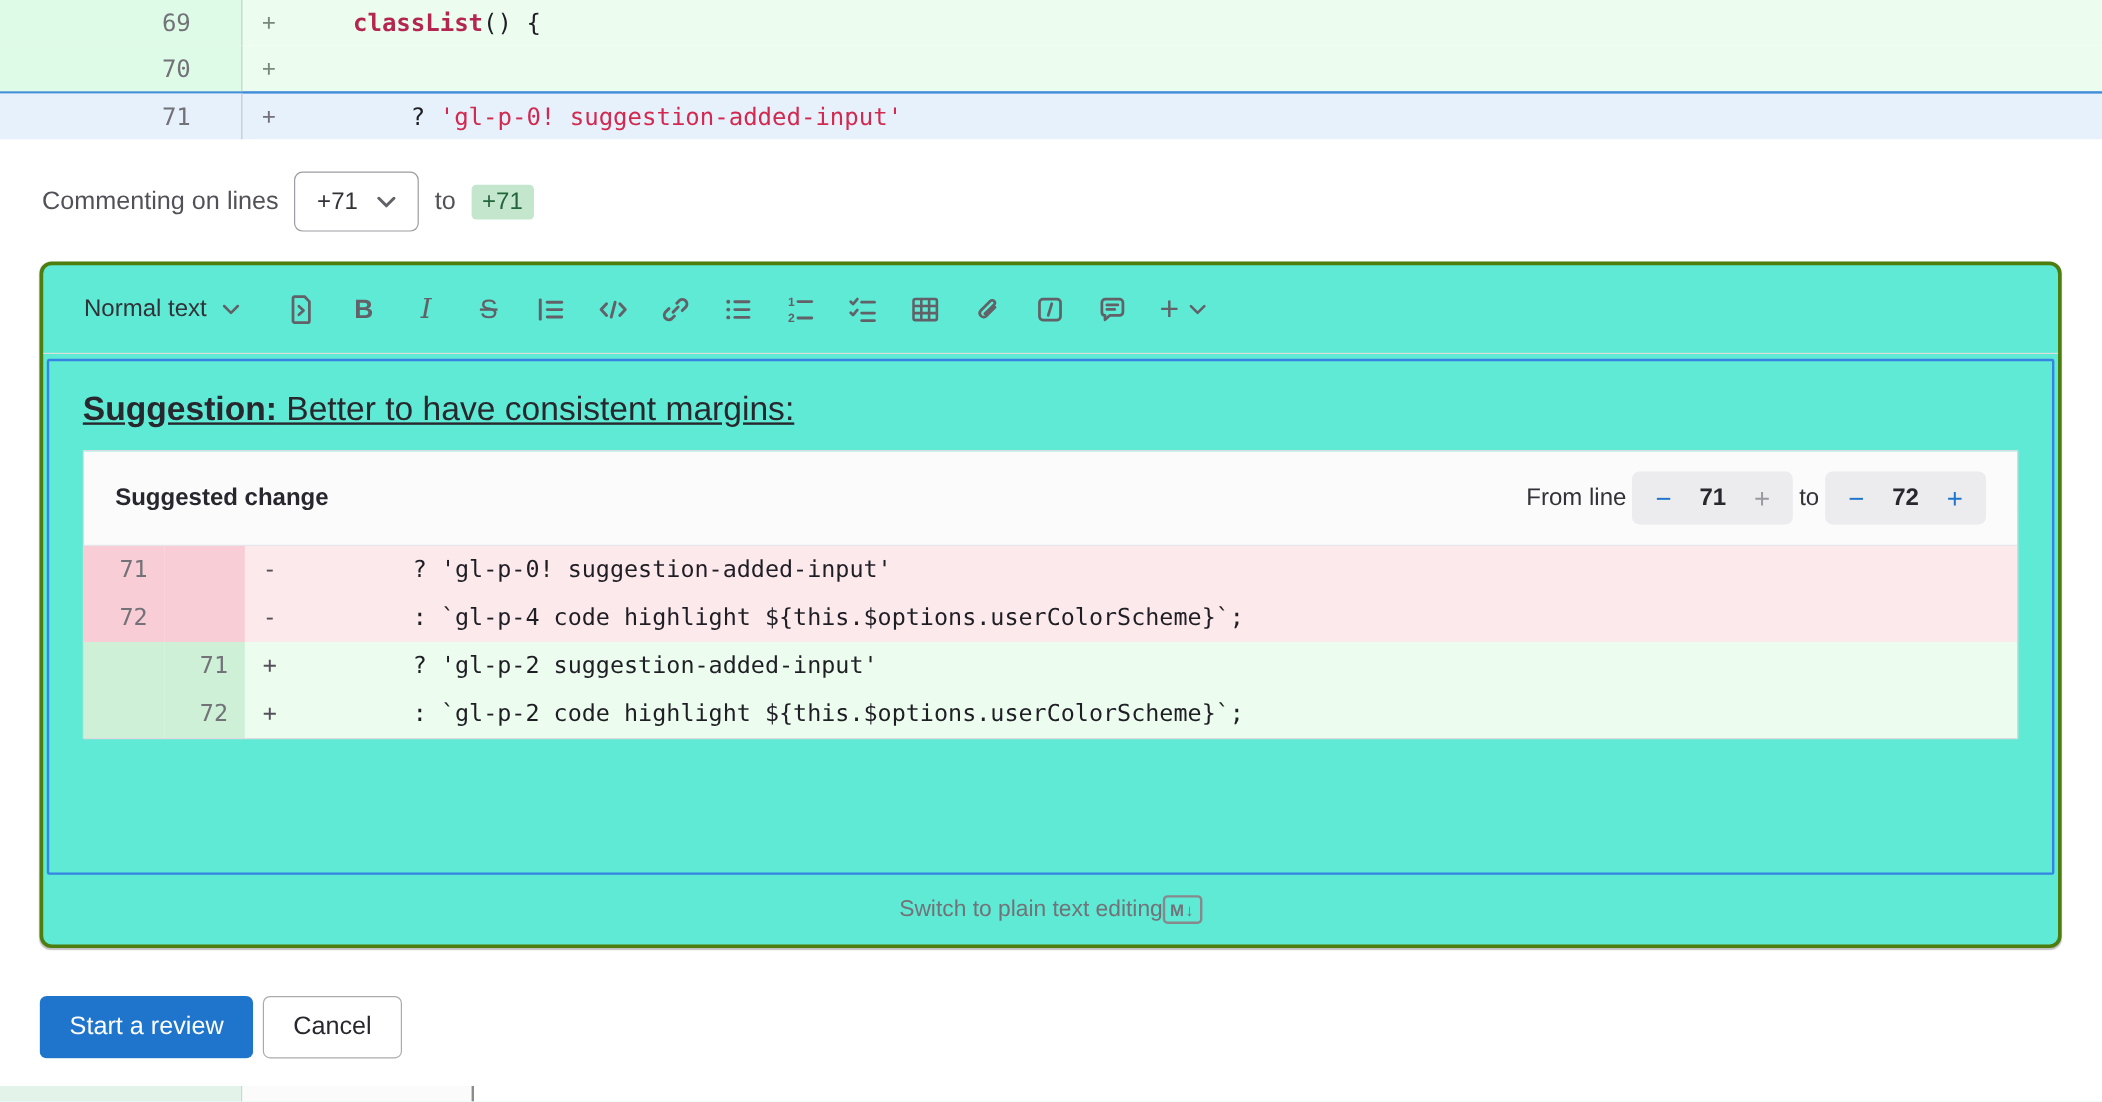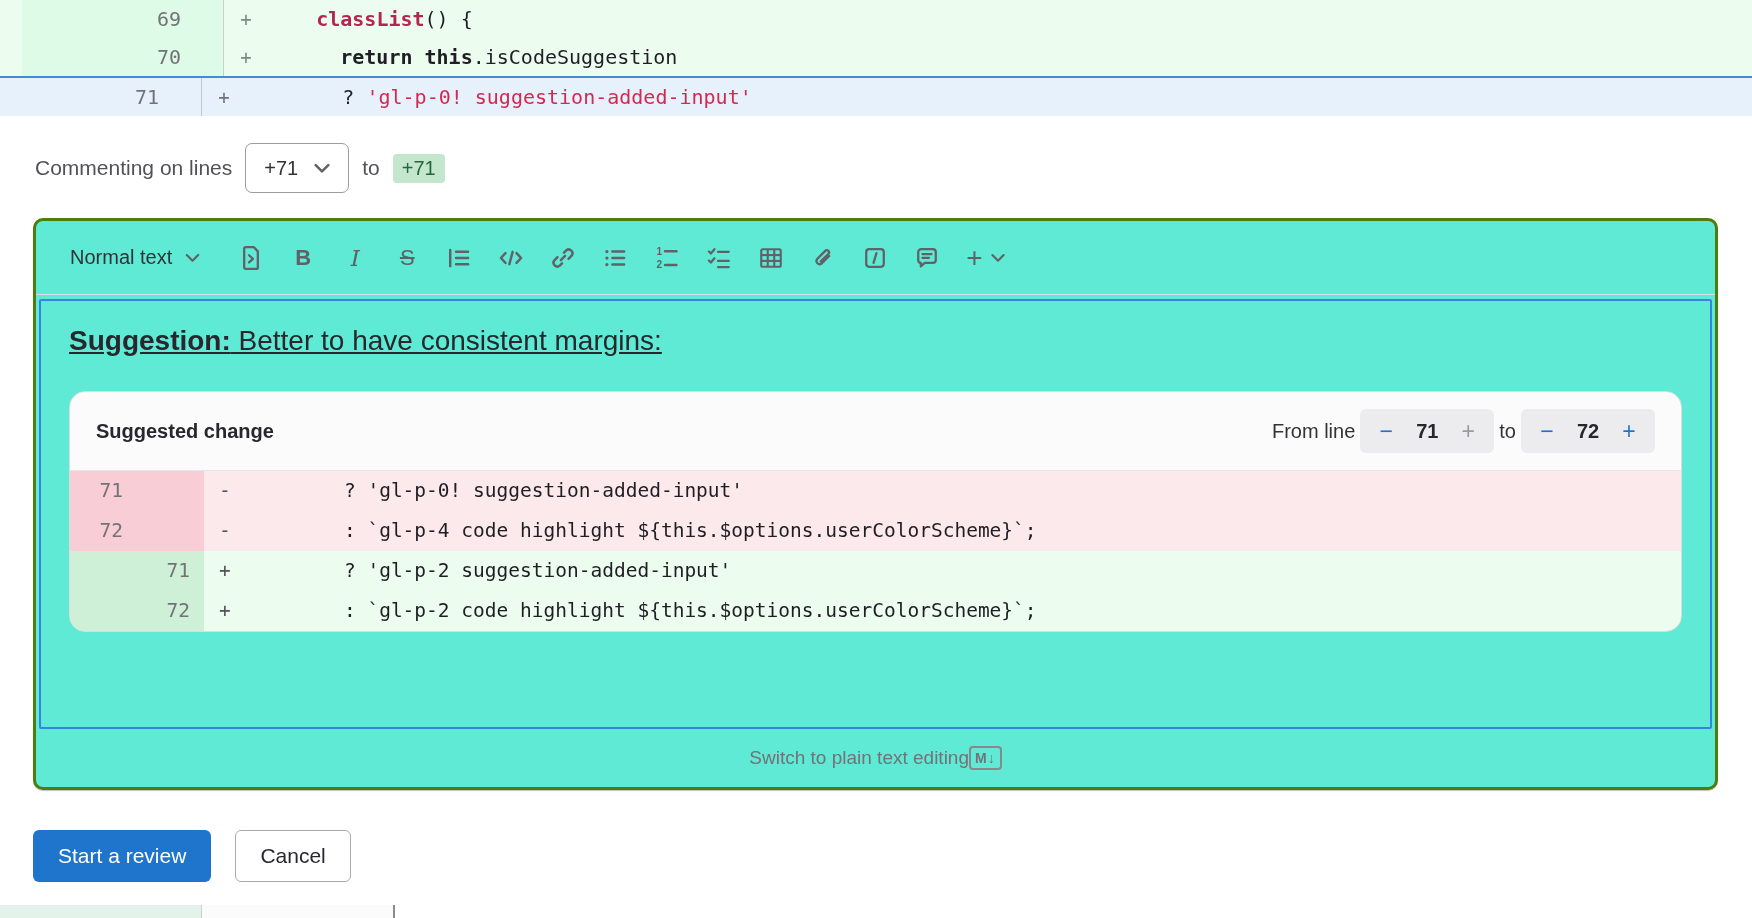--- a/index.html
+++ b/index.html
@@ -1,21 +1,21 @@
 <!DOCTYPE html>
 <html><head>
 <meta charset="utf-8">
 <style>
   * { box-sizing: border-box; margin: 0; padding: 0; }
   html,body { width: 1752px; height: 918px; background: #fff; overflow: hidden;
               font-family: "Liberation Sans", sans-serif; color: #28272d; position: relative; }
 
   
   .tdrow { display: flex; height: 38px; align-items: stretch; font-family: "DejaVu Sans Mono", monospace; font-size: 20px; }
-  .tdrow.added { background: #ecfdf0; padding-left: 22px; }
+  .tdrow.added { background: #ecfdf0; }
   .tdrow.added .td-gut { background: #ddfbe6; }
   .tdrow.selected { background: #e7f1fb; border-top: 2px solid #418cd8; height: 40px; }
   .tdrow.selected .td-gut { background: #e7f1fb; }
   .td-gut { width: 202px; text-align: right; padding-right: 42px; color: #737278; line-height: 38px;
             border-right: 1px solid #c6d2c9; cursor: pointer; }
   .tdrow.selected .td-gut { border-right-color: #bfc9d4; }
   .td-sign { width: 44px; text-align: center; color: #7a8b7e; line-height: 38px; font-size: 19px; }
   .tdrow.selected .td-sign { color: #737278; }
   .td-code { flex: 1; white-space: pre; line-height: 38px; color: #1f1e24; }
   .tok-func { color: #b42650; font-weight: bold; }
@@ -45,21 +45,21 @@
   .tb-italic { font-family: "DejaVu Serif", serif; font-style: italic; font-weight: normal; font-size: 23px; }
   .tb-strike { text-decoration: line-through; font-weight: normal; font-size: 22px; }
   .tb-more { display: inline-flex; align-items: center; gap: 8px; color: #626168; margin-left: 10px; cursor: pointer; }
   .tb-more .plus { font-size: 28px; font-weight: normal; line-height: 1; }
 
   .content { flex: 1; margin: 4px 3px 0 3px; border: 2px solid #3584e4; border-radius: 2px;
              padding: 26px 28px; overflow: hidden; }
   .sugg-par { font-size: 28px; line-height: 28px; color: #28272d; text-decoration: underline; }
   .sugg-par b { font-weight: bold; }
 
-  .card { margin-top: 36px; border: 1px solid #dcdcde; border-radius: 16px; overflow: hidden; }
+  .card { margin-top: 20px; border: 1px solid #dcdcde; border-radius: 1px; overflow: hidden; }
   .card-head { display: flex; align-items: center; justify-content: space-between; background: #fbfbfc;
                padding: 17px 26px; border-bottom: 1px solid #e6e6e9; }
   .card-title { font-weight: bold; font-size: 20px; color: #28272d; }
   .range-ctl { display: flex; align-items: center; gap: 5px; font-size: 20px; color: #333238; }
   .stepper { display: inline-flex; align-items: center; background: #ececef; border-radius: 6px;
              height: 44px; padding: 0 6px; }
   .stp-btn { width: 40px; text-align: center; font-size: 23px; color: #1f75cb; cursor: pointer; line-height: 44px; }
   .stp-btn.disabled { color: #9a99a1; cursor: default; }
   .stp-val { min-width: 42px; text-align: center; font-weight: bold; font-size: 20px; color: #28272d; }
 
@@ -72,21 +72,21 @@
   .c-sign { width: 46px; padding-left: 15px; color: #545158; flex: 0 0 auto; }
   .c-code { flex: 1; white-space: pre; color: #1f1e24; }
 
   .ed-footer { flex: 0 0 58px; display: flex; align-items: center; justify-content: center;
                padding: 0 28px; }
   .switch-link { font-size: 19px; color: #737278; cursor: pointer; }
   .md-badge { border: 2px solid #89888d; color: #737278; border-radius: 4px; font-size: 14px;
               font-weight: bold; padding: 2px 4px; letter-spacing: 1px; }
 
   
-  .actions { position: absolute; left: 33px; top: 830px; display: flex; gap: 24px; }
+  .actions { position: absolute; left: 33px; top: 830px; display: flex; gap: 8px; }
   .btn { height: 52px; display: inline-flex; align-items: center; justify-content: center;
          border-radius: 6px; font-size: 21px; padding: 0 24px; cursor: pointer; border: 1px solid transparent; }
   .btn-primary { background: #1f75cb; color: #fff; }
   .btn-secondary { background: #fff; color: #1f75cb; border-color: #1f75cb; }
   .btn-default { background: #fff; color: #28272d; border-color: #ababaf; }
 
   
   .bottom-strip { position: absolute; bottom: 0; left: 0; right: 0; height: 13px; display: flex; }
   .bs-gut { width: 202px; background: #e4f3ea; border-right: 1px solid #c6d2c9; }
   .bs-mid { width: 193px; background: #fbfbfc; border-right: 2px solid #8a8a8f; }
@@ -97,21 +97,20 @@
 
 <div>
   <div class="tdrow added">
     <div class="td-gut">69</div>
     <div class="td-sign">+</div>
     <div class="td-code"><span>    </span><span class="tok-func">classList</span><span>() {</span></div>
   </div>
   <div class="tdrow added">
     <div class="td-gut">70</div>
     <div class="td-sign">+</div>
-    <div class="td-code"><span>      </span><span class="tok-kw">return this</span><span>.isCodeSuggestion</span></div>
   </div>
   <div class="tdrow selected">
     <div class="td-gut">71</div>
     <div class="td-sign">+</div>
     <div class="td-code"><span>        </span><span>? </span><span class="tok-str">'gl-p-0! suggestion-added-input'</span></div>
   </div>
 </div>
 
 <div class="comment-lines">
   <span>Commenting on lines</span>

